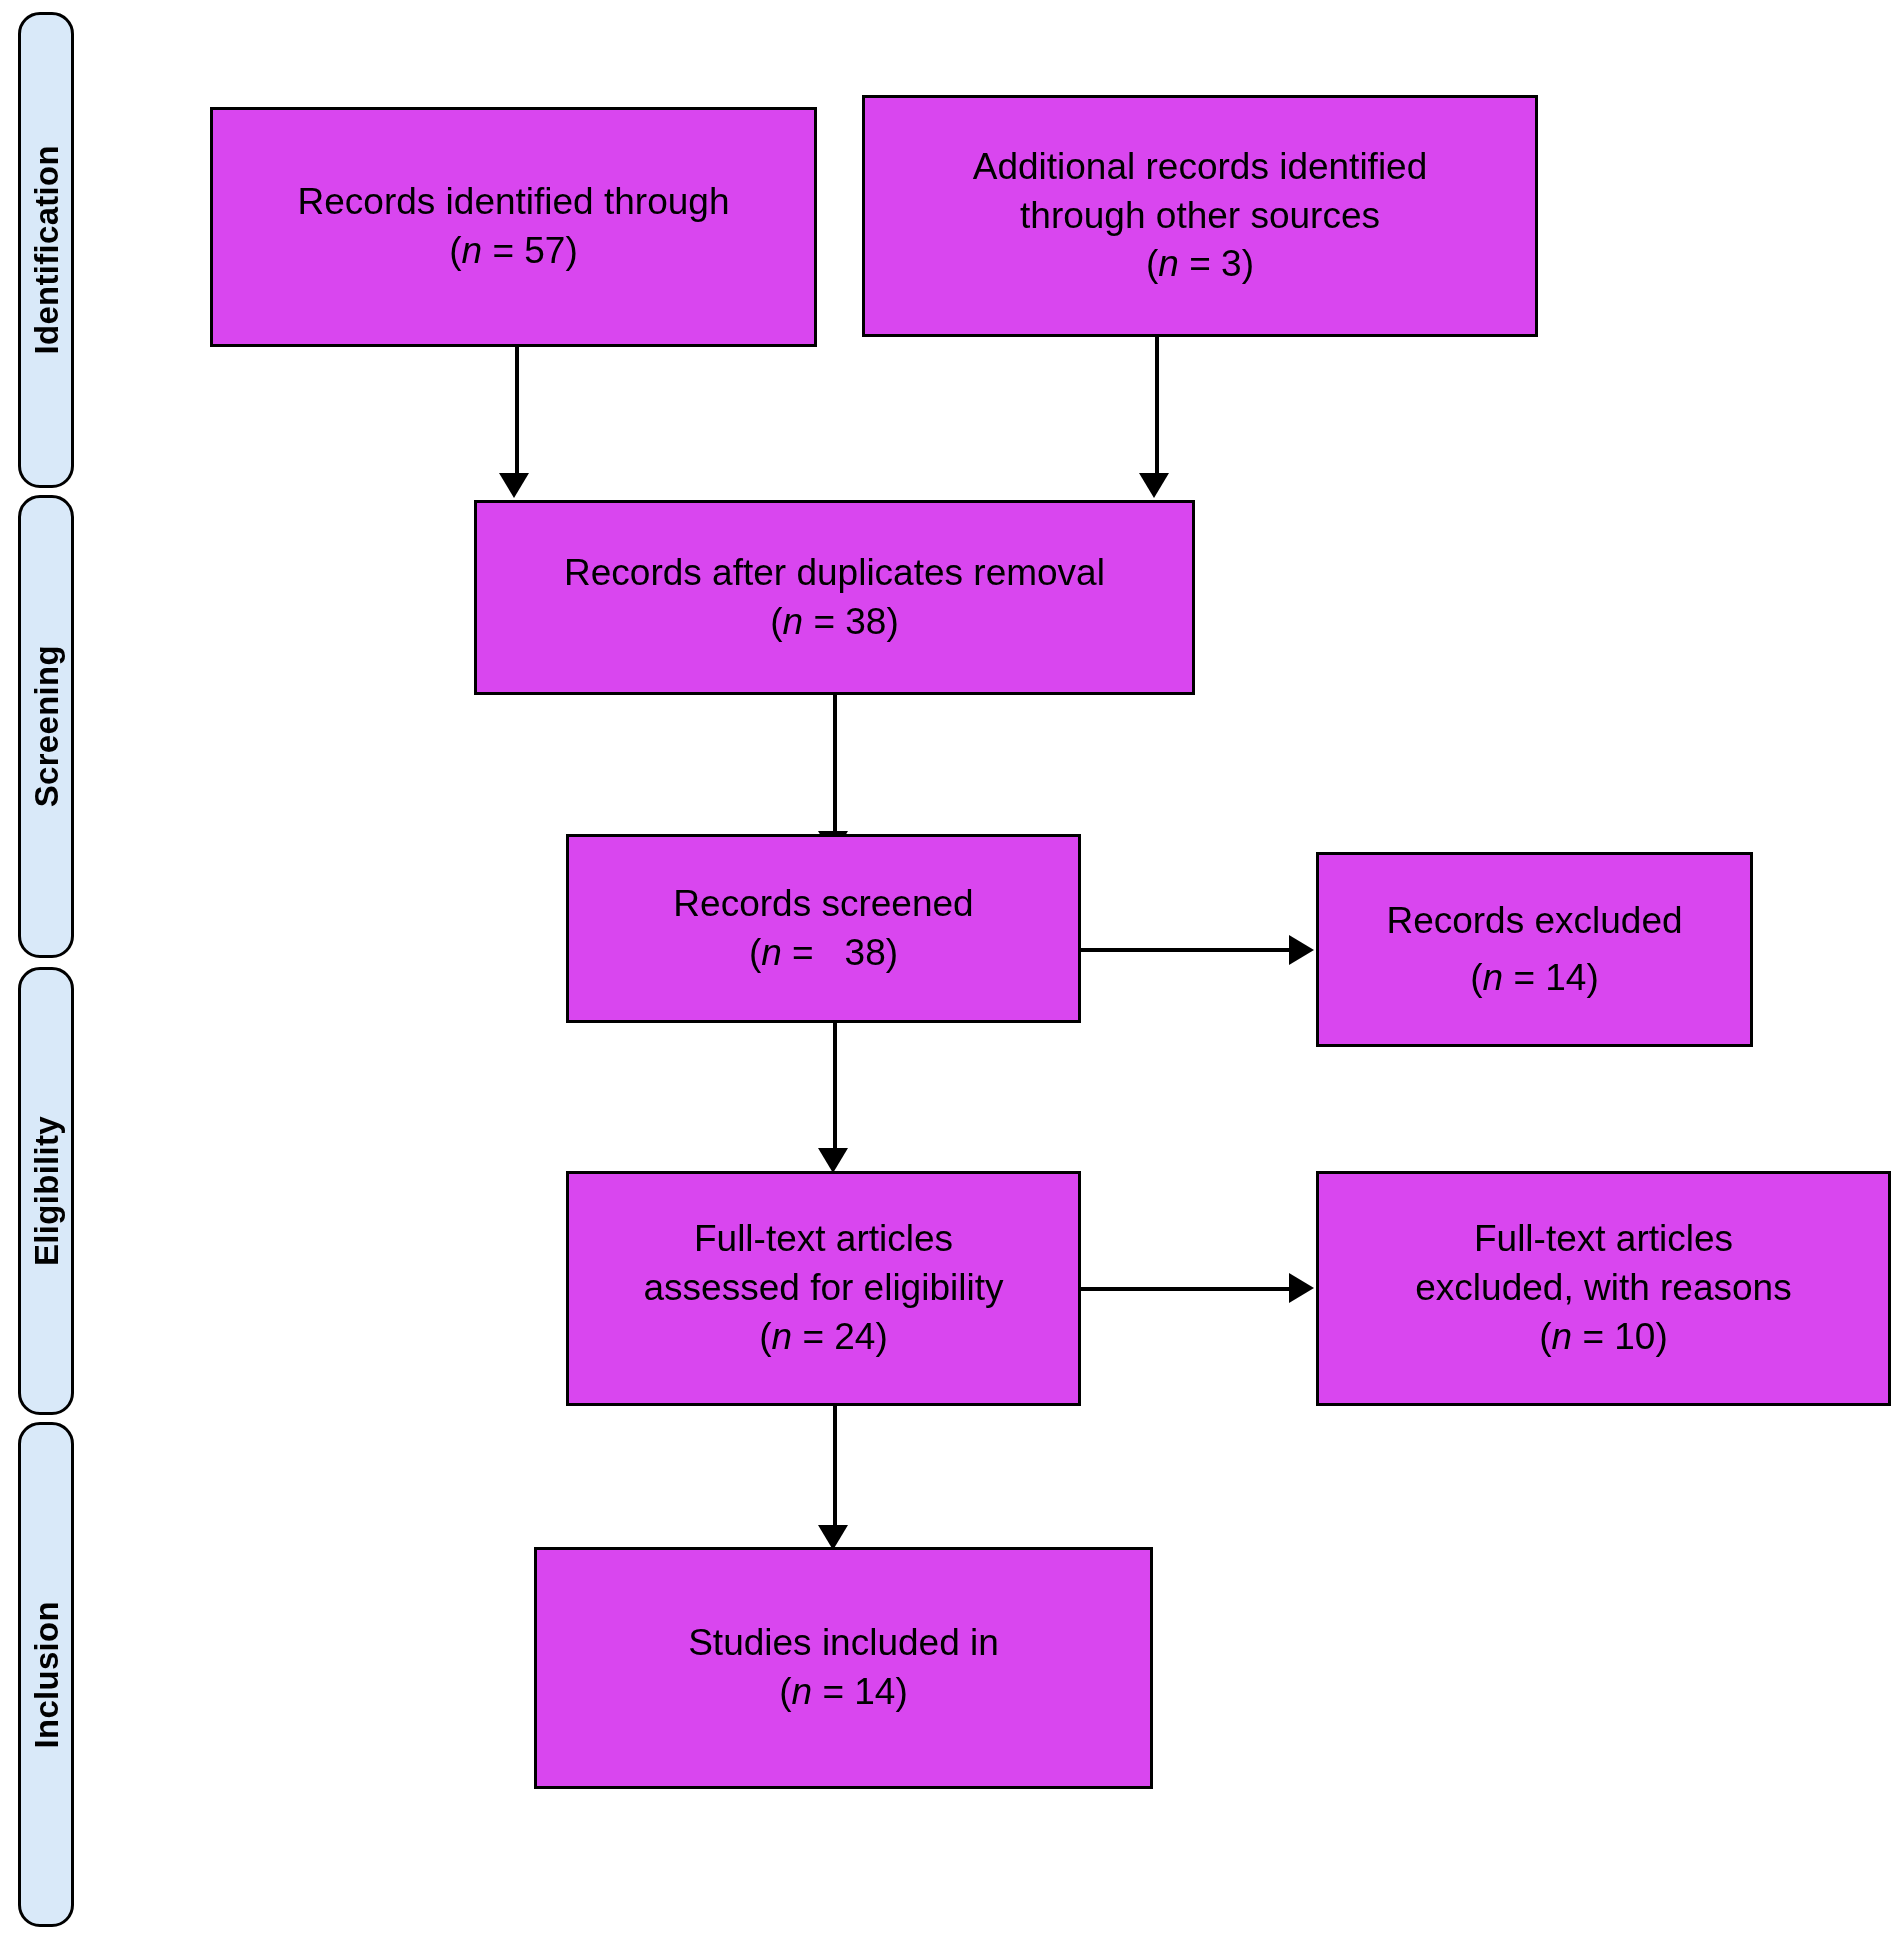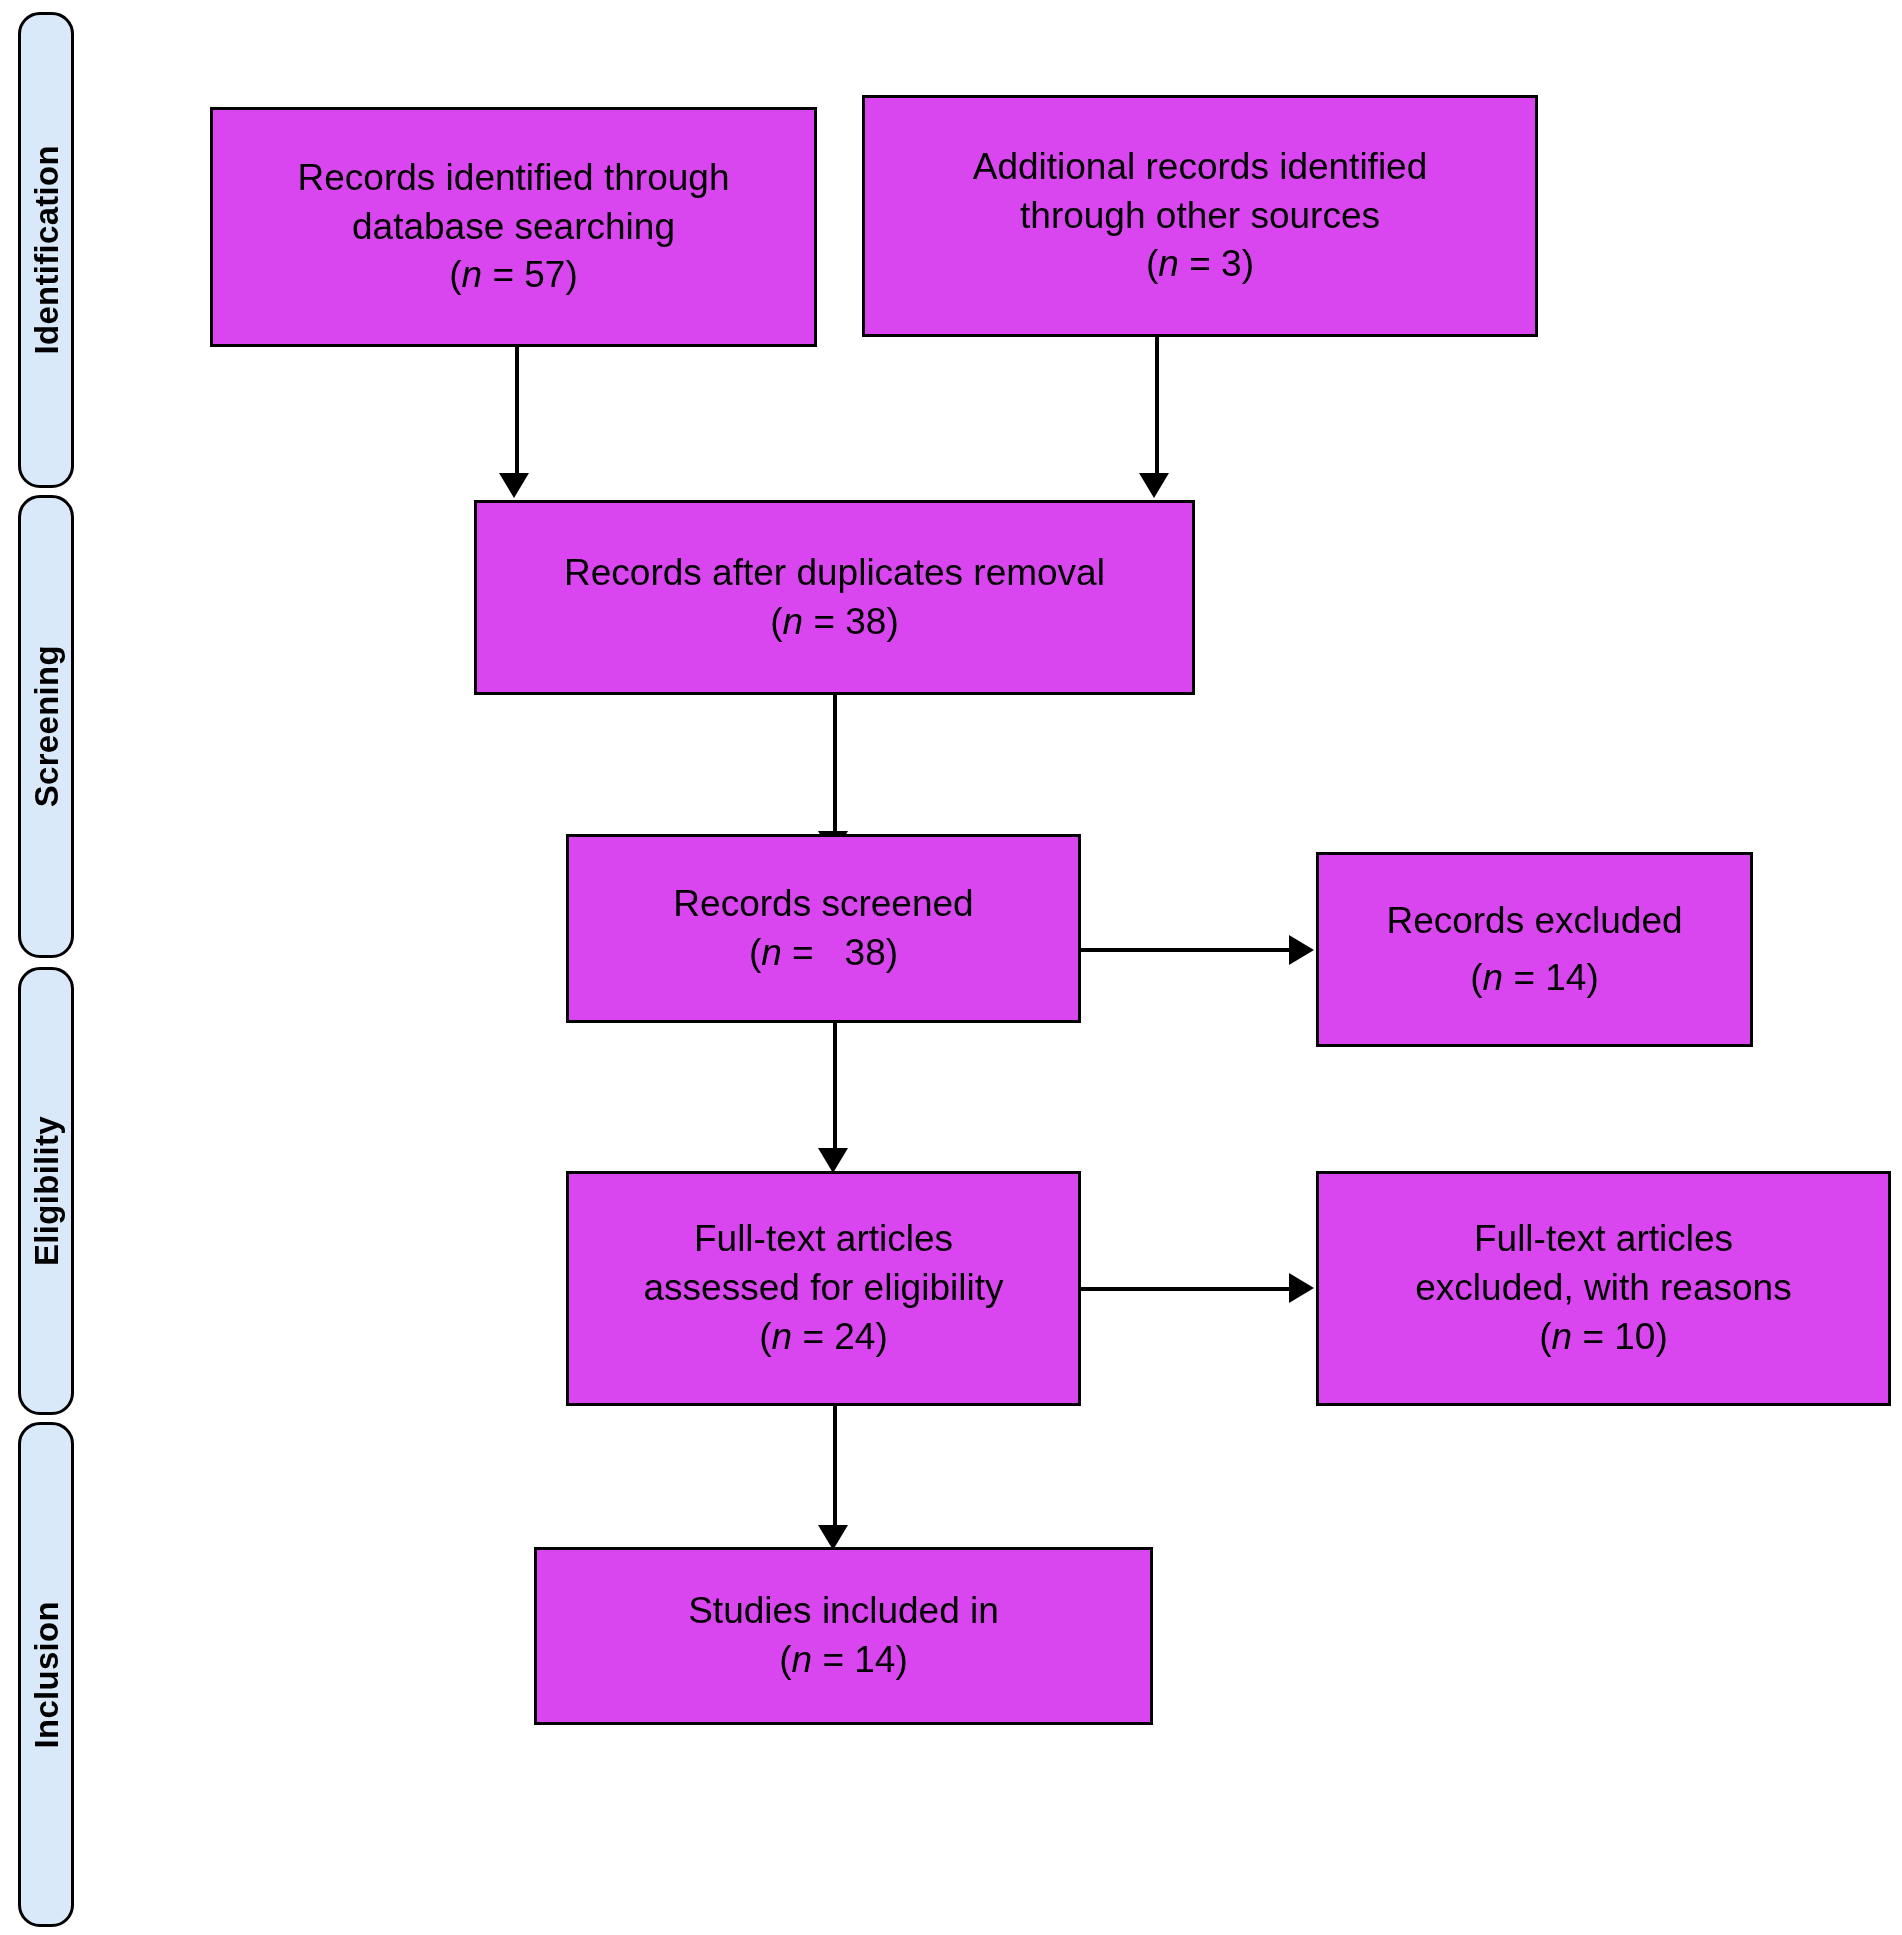--- a/index.html
+++ b/index.html
@@ -110,21 +110,20 @@
   <div class="stage" style="top:967px; height:448px;">
     <span class="stage-label">Eligibility</span>
   </div>
 
   <div class="stage" style="top:1422px; height:505px;">
     <span class="stage-label">Inclusion</span>
   </div>
 
   <div class="box" style="left:210px; top:107px; width:607px; height:240px;">
     <div class="box-line">Records identified through</div>
-    <div class="box-line">database searching</div>
     <div class="box-line"><span>(</span><em>n</em><span> = 57)</span></div>
   </div>
 
   <div class="box" style="left:862px; top:95px; width:676px; height:242px;">
     <div class="box-line">Additional records identified</div>
     <div class="box-line">through other sources</div>
     <div class="box-line"><span>(</span><em>n</em><span> = 3)</span></div>
   </div>
 
   <div class="vline" style="left:515px; top:347px; height:128px;"></div>
@@ -168,19 +167,19 @@
     <div class="box-line">excluded, with reasons</div>
     <div class="box-line"><span>(</span><em>n</em><span> = 10)</span></div>
   </div>
 
   <div class="hline" style="left:1080px; top:1287px; width:211px;"></div>
   <div class="arrow-right" style="left:1289px; top:1273px;"></div>
 
   <div class="vline" style="left:833px; top:1406px; height:121px;"></div>
   <div class="arrow-down" style="left:818px; top:1525px;"></div>
 
-  <div class="box" style="left:534px; top:1547px; width:619px; height:178px;">
+  <div class="box" style="left:534px; top:1547px; width:619px; height:242px;">
     <div class="box-line">Studies included in</div>
     <div class="box-line"><span>(</span><em>n</em><span> = 14)</span></div>
   </div>
 
 </div>
 
 
 </body></html>

